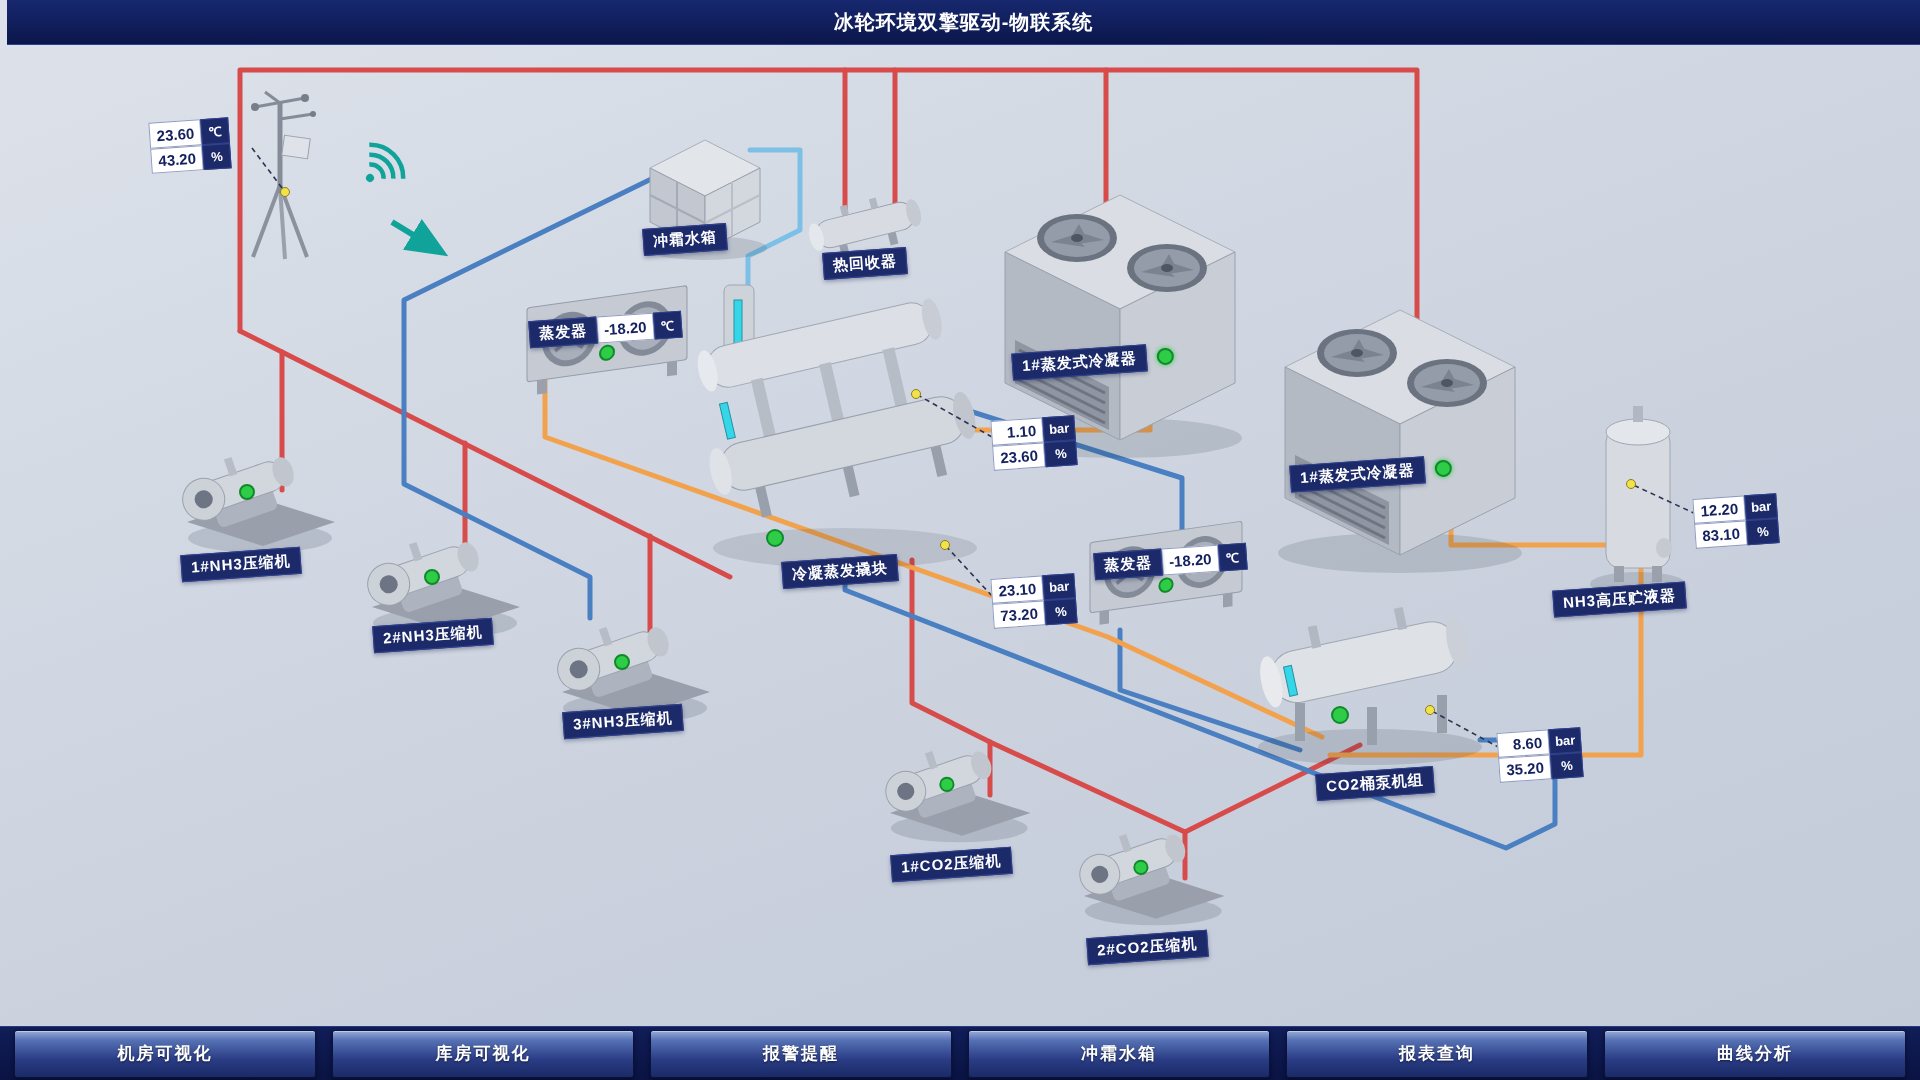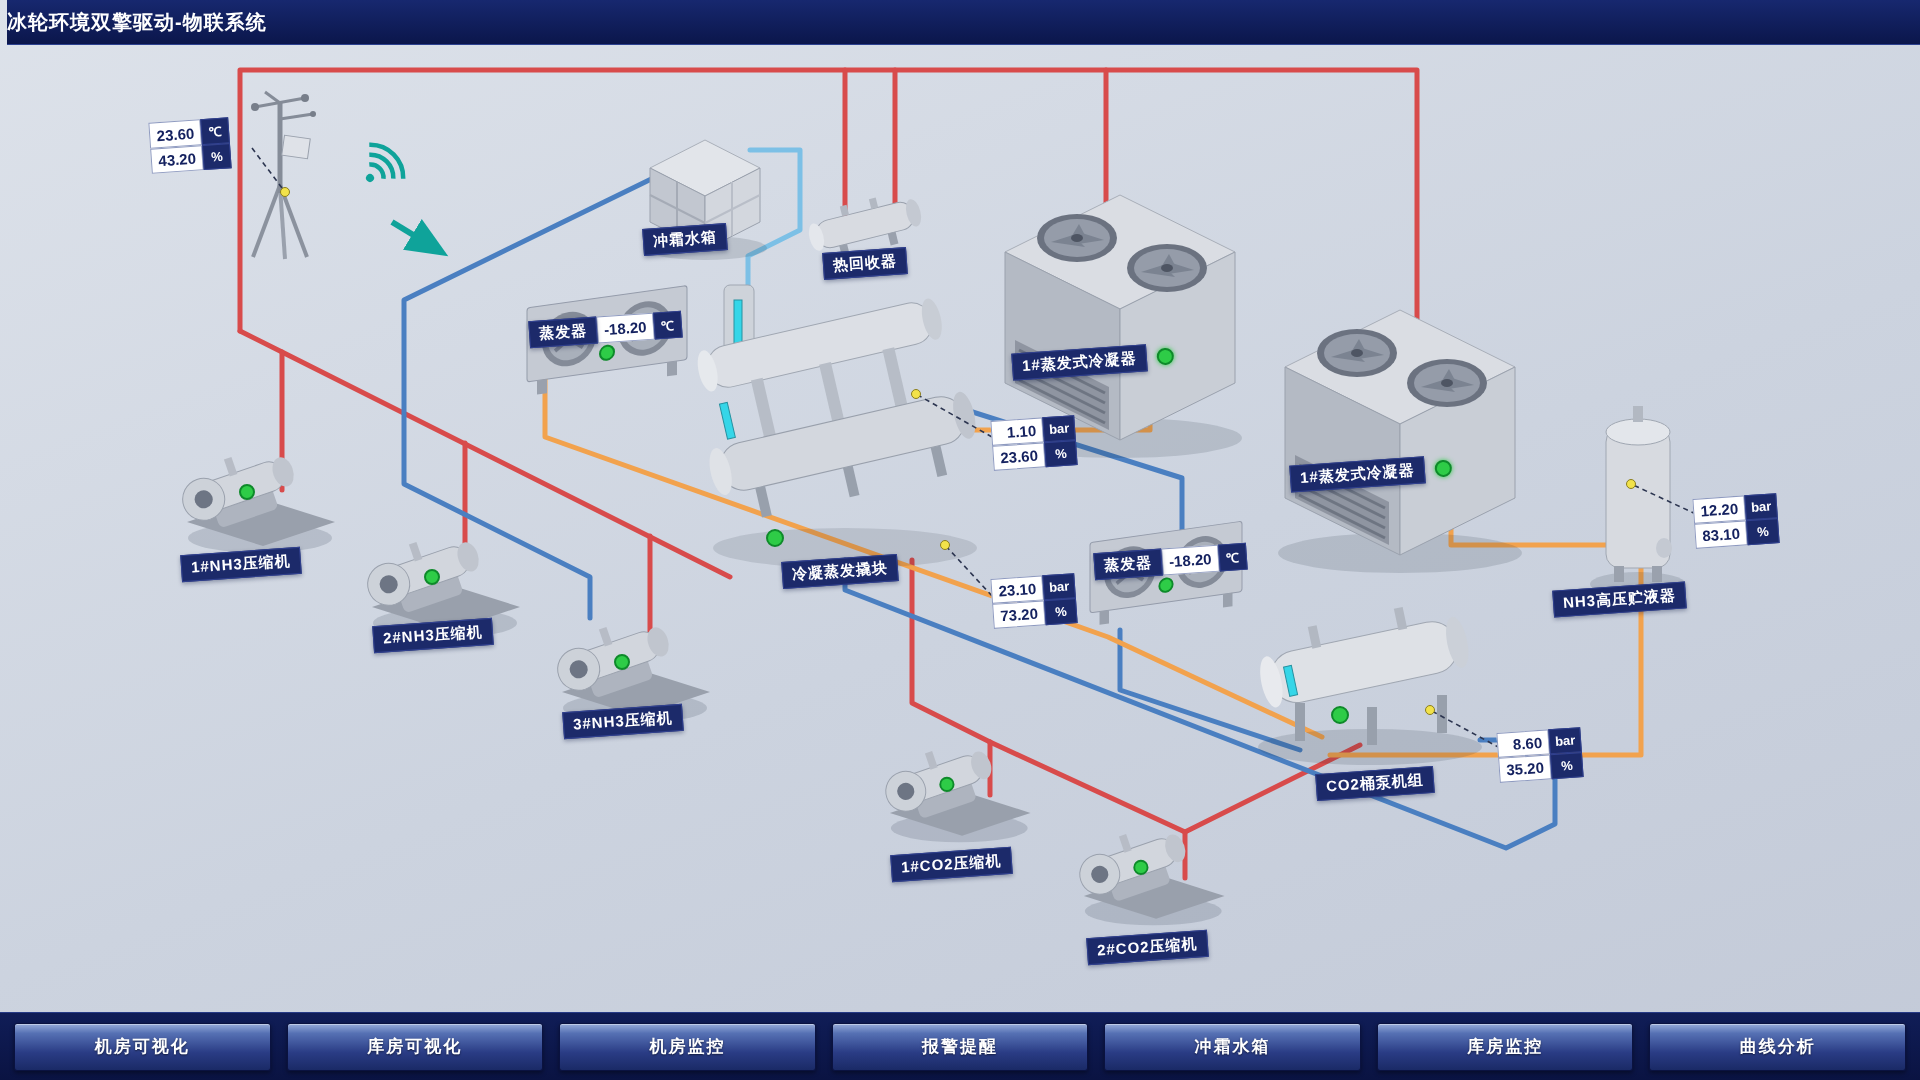--- a/index.html
+++ b/index.html
@@ -6,26 +6,26 @@
   body{
     width:1920px;height:1080px;overflow:hidden;position:relative;
     font-family:"Liberation Sans",sans-serif;
     background:linear-gradient(160deg,#dde2ea 0%,#ccd3df 55%,#c3cad8 100%);
   }
   
   .header{
     position:absolute;top:0;left:0;right:0;height:44px;z-index:10;
     background:linear-gradient(180deg,#17286f 0%,#0b164b 100%);
     border-bottom:1px solid #2c4190;
-    display:flex;align-items:center;margin-left:7px;
+    display:flex;align-items:center;justify-content:center;margin-left:7px;
   }
   .header .title{color:#ffffff;font-size:20px;font-weight:bold;letter-spacing:1px;}
   
   .nav{
-    position:absolute;bottom:0;left:0;right:0;height:68px;z-index:10;
+    position:absolute;bottom:0;left:0;right:0;height:54px;z-index:10;
     background:linear-gradient(180deg,#101d57 0%,#0a1342 100%);
     display:flex;align-items:center;gap:16px;padding:16px 14px;box-sizing:border-box;
     border-top:1px solid #26folder;
     border-top:1px solid #263a86;
   }
   .nav-btn{
     flex:1;height:46px;display:flex;align-items:center;justify-content:center;
     color:#fff;font-size:17px;font-weight:bold;letter-spacing:2px;cursor:pointer;
     background:linear-gradient(180deg,#96abd9 0%,#5671b4 20%,#2a3c85 62%,#1a2a66 100%);
     border:1px solid #0a1240;border-radius:3px;
@@ -345,18 +345,17 @@
 </div>
 <div class="chip" style="left:1316px;top:770px">CO2桶泵机组</div>
 
 <div class="chip" style="left:891px;top:851px">1#CO2压缩机</div>
 <div class="chip" style="left:1087px;top:934px">2#CO2压缩机</div>
 </div>
 
 <div class="nav">
   <div class="nav-btn">机房可视化</div>
   <div class="nav-btn">库房可视化</div>
-  <div class="nav-btn">机房监控</div>
   <div class="nav-btn">报警提醒</div>
   <div class="nav-btn">冲霜水箱</div>
-  <div class="nav-btn">库房监控</div>
+  <div class="nav-btn">报表查询</div>
   <div class="nav-btn">曲线分析</div>
 </div>
 
 </body></html>

